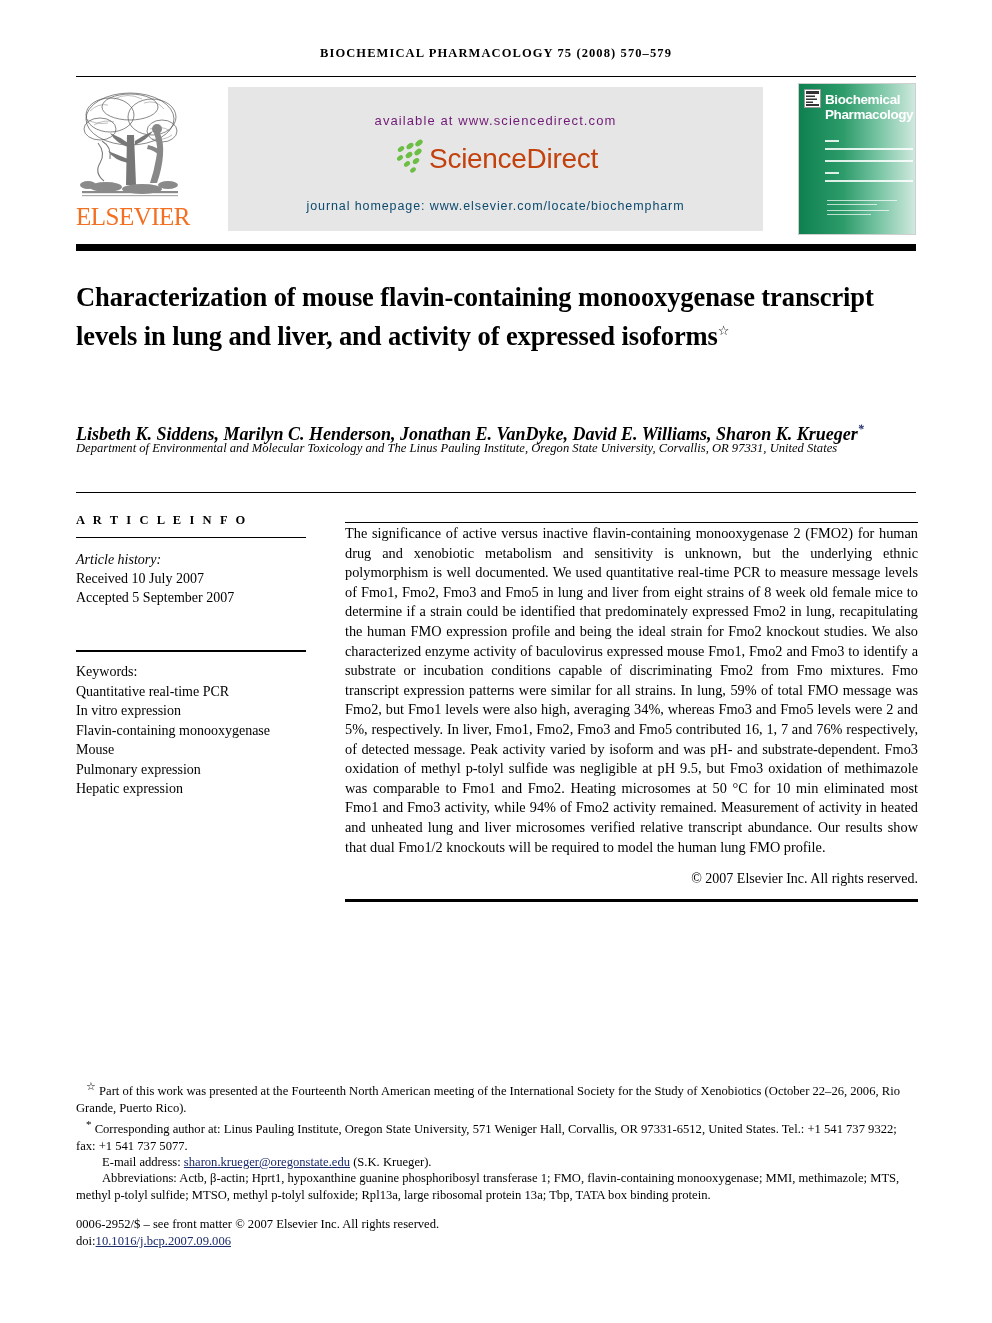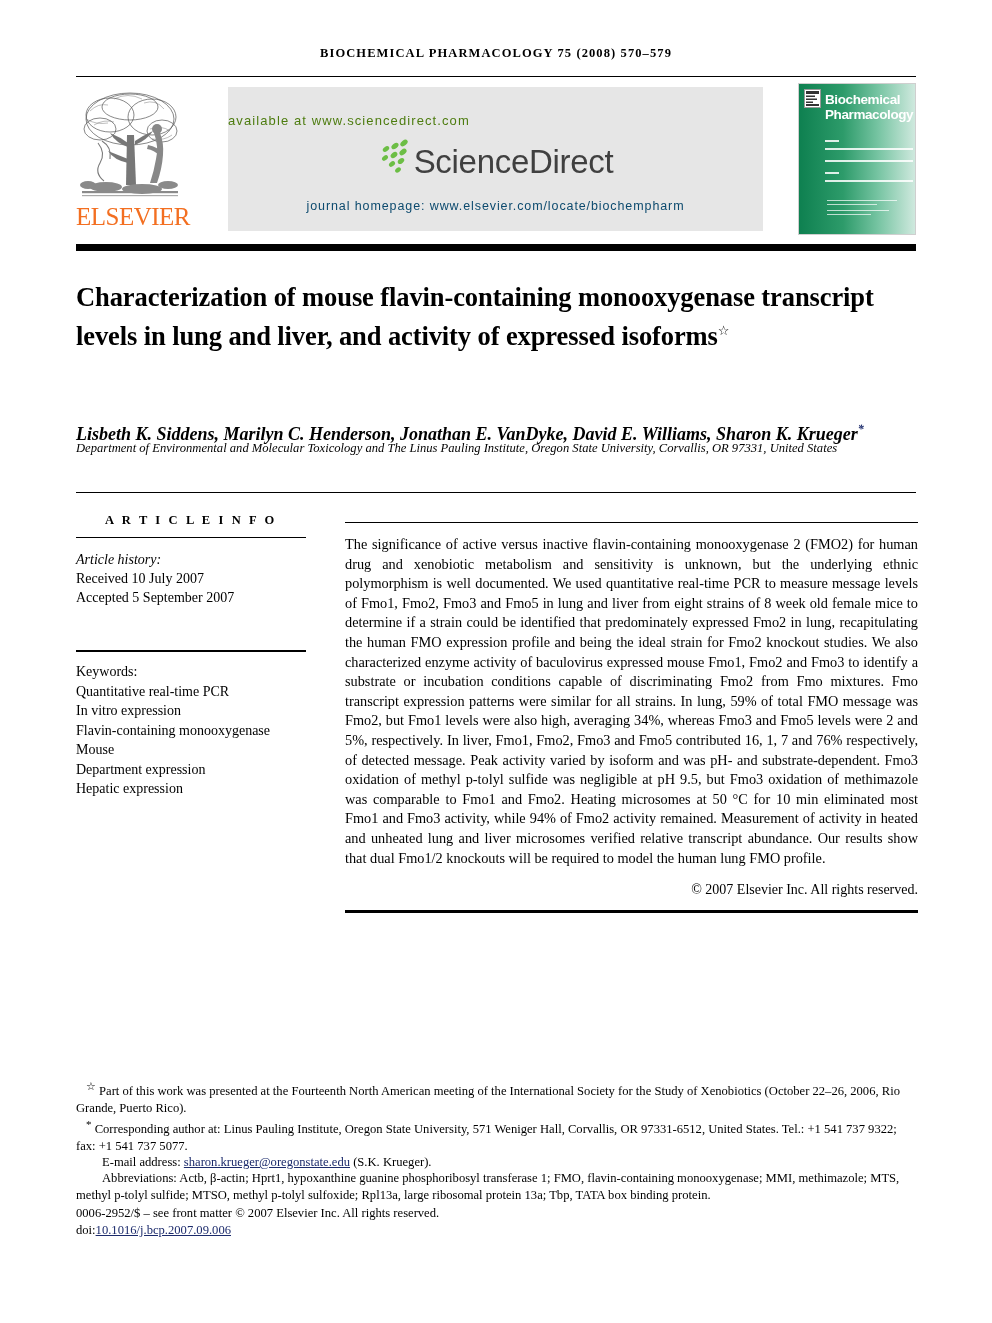--- a/index.html
+++ b/index.html
@@ -71,45 +71,46 @@
   .sd-box {
     position: absolute;
     left: 152px; top: 4px;
     width: 535px; height: 144px;
     background: #e6e6e6;
   }
   .sd-available {
     position: absolute;
     left: 0; top: 26px;
     width: 535px;
+    text-align: center;
     font-family: "Liberation Sans", sans-serif;
     font-size: 13px;
-    color: #4d7c0f;
+    color: #701a75;
     letter-spacing: 1.1px;
   }
   .sd-logo-wrap {
     position: absolute;
     left: 0; top: 56px;
     width: 535px;
     text-align: center;
   }
   .sd-logo-inner {
     display: inline-block;
     position: relative;
     height: 44px;
   }
   .sd-leaves {
     position: absolute;
     left: -4px; top: -4px;
     width: 40px; height: 36px;
   }
   .sd-word {
     font-family: "Liberation Sans", sans-serif;
-    font-size: 33px;
-    color: #404040;
+    font-size: 28px;
+    color: #c2410c;
     letter-spacing: -0.3px;
     padding-left: 36px;
   }
   .sd-homepage {
     position: absolute;
     left: 0; top: 112px;
     width: 535px;
     text-align: center;
     font-family: "Liberation Sans", sans-serif;
     font-size: 12.5px;
@@ -234,21 +235,20 @@
   .col-right {
     position: absolute;
     left: 345px; top: 513px;
     width: 573px;
   }
   .sect-head {
     font-family: "Liberation Serif", serif;
     font-weight: bold;
     font-size: 12.5px;
     letter-spacing: 2.6px;
-    text-align: center;
   }
   .rule-thin {
     height: 1px;
     background: #000;
     margin-top: 9px;
   }
   .rule-thick {
     height: 2px;
     background: #000;
   }
@@ -267,21 +267,21 @@
   .keywords {
     margin-top: 10px;
     font-family: "Liberation Serif", serif;
     font-size: 14px;
     line-height: 19.5px;
   }
   .keywords .klabel {
   }
 
   .abstract-body {
-    margin-top: 12px;
+    margin-top: 1px;
     font-family: "Liberation Serif", serif;
     font-size: 14.3px;
     line-height: 19.6px;
     text-align: justify;
   }
   .copyright {
     margin-top: 14px;
     text-align: right;
     font-family: "Liberation Serif", serif;
     font-size: 14px;
@@ -303,21 +303,21 @@
   }
   .fn-line { margin: 0; }
   .fn-indent { text-indent: 10px; }
   .fn-indent2 { text-indent: 26px; }
   .fn-italic { }
   .fn-star { font-size: 11px; vertical-align: super; }
   .link {
     color: #1b2a6b;
   }
   .issn-block {
-    margin-top: 2px;
+    margin-top: 13px;
   }
 </style>
 </head>
 <body>
 
 <div class="page">
 
   <div class="running-head">BIOCHEMICAL PHARMACOLOGY 75 (2008) 570–579</div>
 
   <div class="header-rule-top"></div>
@@ -446,21 +446,21 @@
 
     <div class="kw-gap"></div>
     <div class="rule-thick"></div>
 
     <div class="keywords">
       <div class="klabel">Keywords:</div>
       <div>Quantitative real-time PCR</div>
       <div>In vitro expression</div>
       <div>Flavin-containing monooxygenase</div>
       <div>Mouse</div>
-      <div>Department expression</div>
+      <div>Pulmonary expression</div>
       <div>Hepatic expression</div>
     </div>
   </div>
 
   <div class="col-right">
     <div class="rule-thin"></div>
     <div class="abstract-body">The significance of active versus inactive flavin-containing monooxygenase 2 (FMO2) for human drug and xenobiotic metabolism and sensitivity is unknown, but the underlying ethnic polymorphism is well documented. We used quantitative real-time PCR to measure message levels of Fmo1, Fmo2, Fmo3 and Fmo5 in lung and liver from eight strains of 8 week old female mice to determine if a strain could be identified that predominately expressed Fmo2 in lung, recapitulating the human FMO expression profile and being the ideal strain for Fmo2 knockout studies. We also characterized enzyme activity of baculovirus expressed mouse Fmo1, Fmo2 and Fmo3 to identify a substrate or incubation conditions capable of discriminating Fmo2 from Fmo mixtures. Fmo transcript expression patterns were similar for all strains. In lung, 59% of total FMO message was Fmo2, but Fmo1 levels were also high, averaging 34%, whereas Fmo3 and Fmo5 levels were 2 and 5%, respectively. In liver, Fmo1, Fmo2, Fmo3 and Fmo5 contributed 16, 1, 7 and 76% respectively, of detected message. Peak activity varied by isoform and was pH- and substrate-dependent. Fmo3 oxidation of methyl p-tolyl sulfide was negligible at pH 9.5, but Fmo3 oxidation of methimazole was comparable to Fmo1 and Fmo2. Heating microsomes at 50 °C for 10 min eliminated most Fmo1 and Fmo3 activity, while 94% of Fmo2 activity remained. Measurement of activity in heated and unheated lung and liver microsomes verified relative transcript abundance. Our results show that dual Fmo1/2 knockouts will be required to model the human lung FMO profile.</div>
     <div class="copyright">© 2007 Elsevier Inc. All rights reserved.</div>
     <div class="rule-bottom"></div>
   </div>

